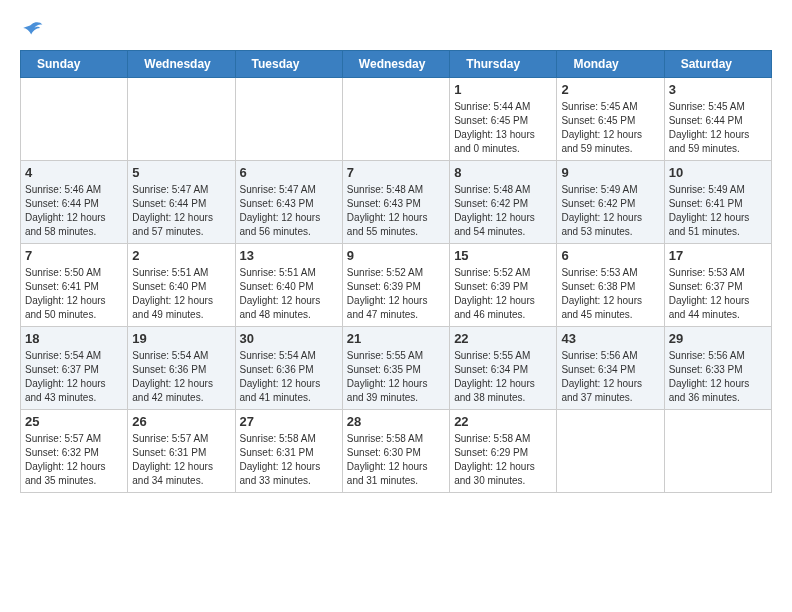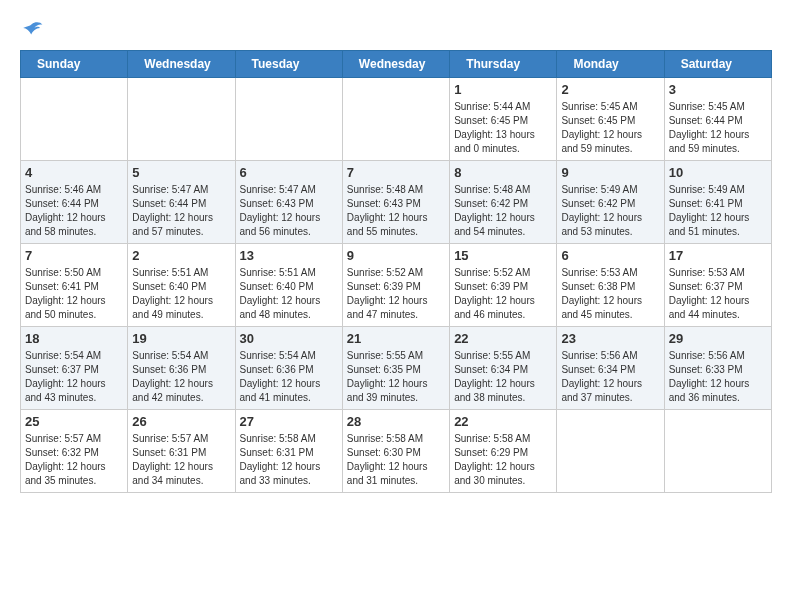--- a/index.html
+++ b/index.html
@@ -216,21 +216,21 @@
         </td>
         <td>
           <div class="day-number">21</div>
           <div class="day-info">Sunrise: 5:55 AM<br>Sunset: 6:35 PM<br>Daylight: 12 hours<br>and 39 minutes.</div>
         </td>
         <td>
           <div class="day-number">22</div>
           <div class="day-info">Sunrise: 5:55 AM<br>Sunset: 6:34 PM<br>Daylight: 12 hours<br>and 38 minutes.</div>
         </td>
         <td>
-          <div class="day-number">23</div>
+          <div class="day-number">43</div>
           <div class="day-info">Sunrise: 5:56 AM<br>Sunset: 6:34 PM<br>Daylight: 12 hours<br>and 37 minutes.</div>
         </td>
         <td>
           <div class="day-number">29</div>
           <div class="day-info">Sunrise: 5:56 AM<br>Sunset: 6:33 PM<br>Daylight: 12 hours<br>and 36 minutes.</div>
         </td>
       </tr>
       <tr>
         <td>
           <div class="day-number">25</div>

